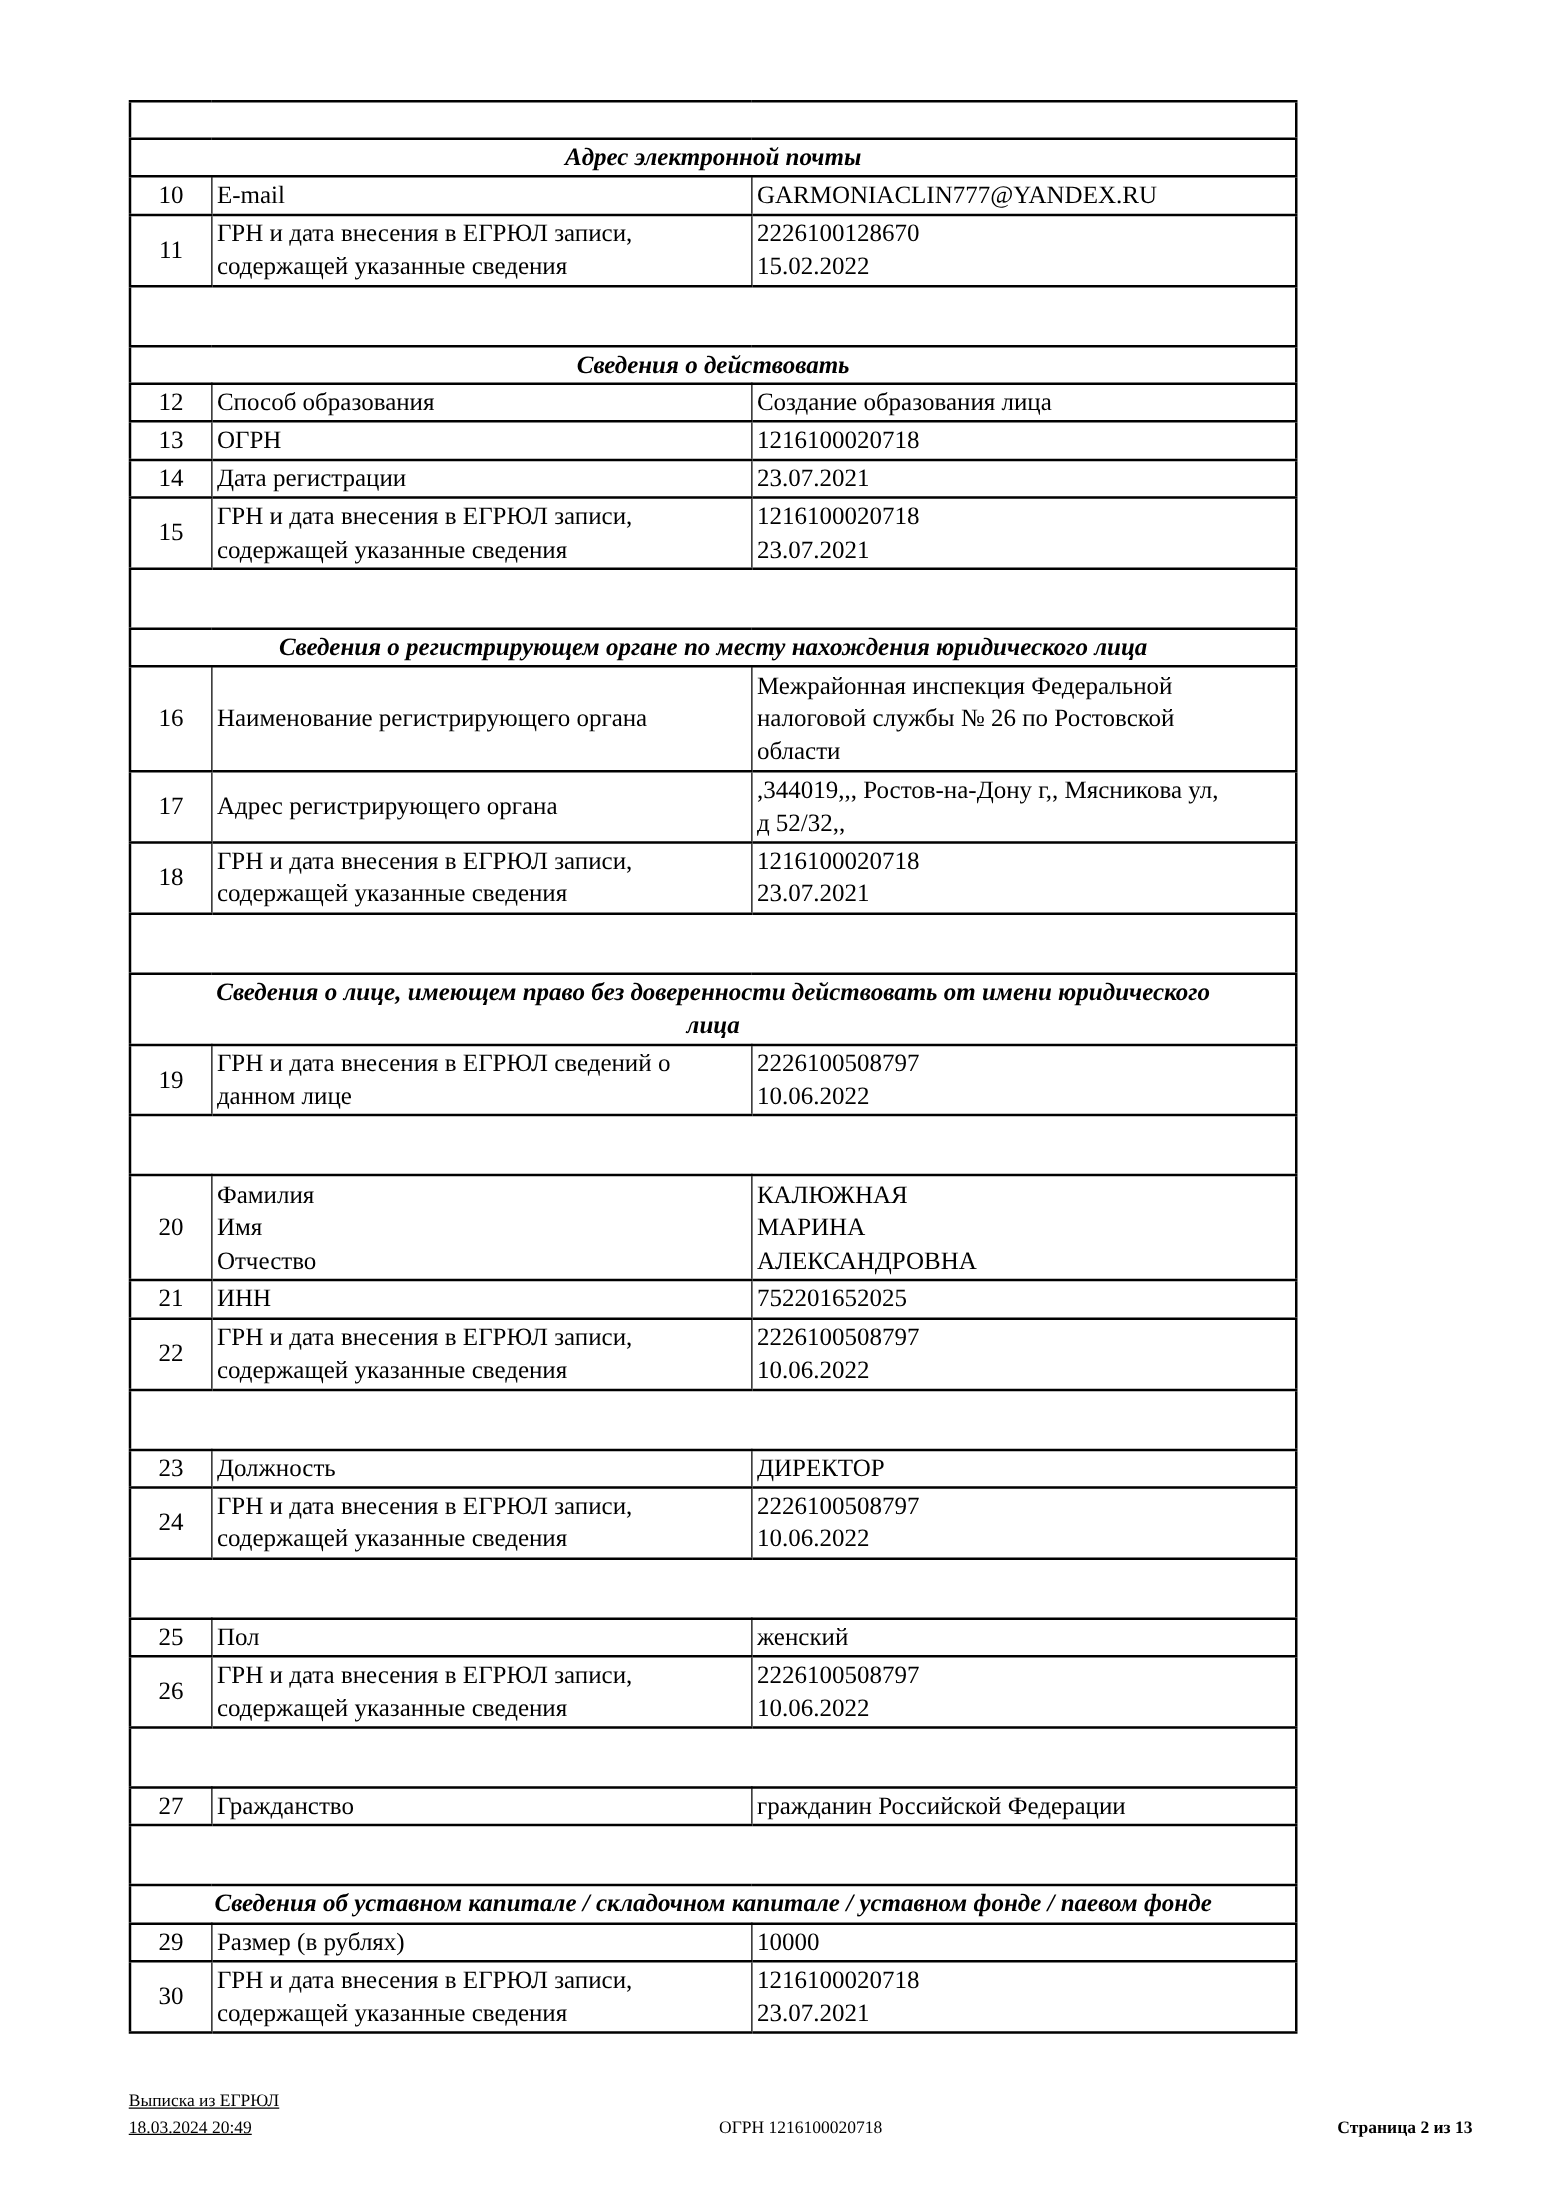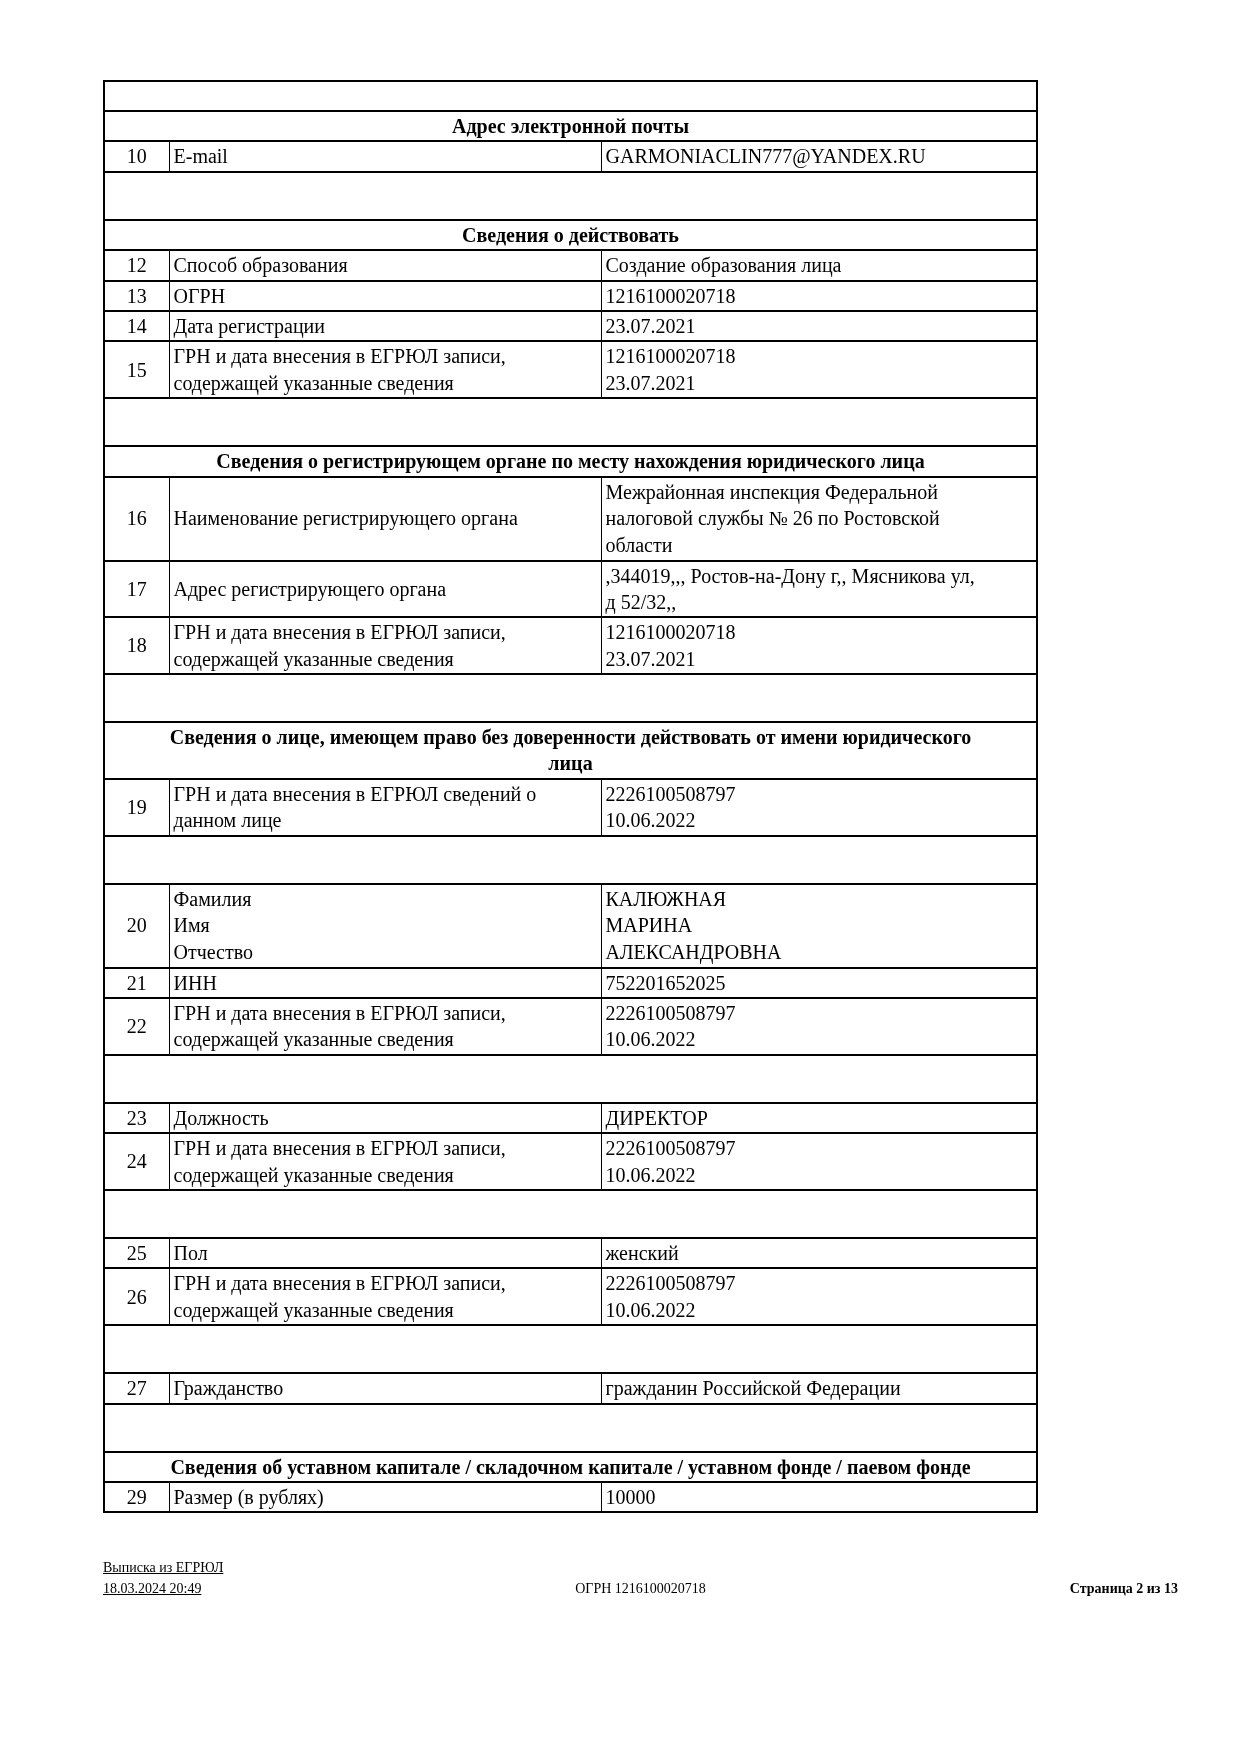--- a/index.html
+++ b/index.html
@@ -26,20 +26,21 @@
     vertical-align: middle;
     padding: 1px 4px;
     overflow: hidden;
   }
   td.num { text-align: center; padding: 1px 0; }
   td.lbl, td.val { white-space: pre-line; }
   td.sec-h {
     font-weight: bold;
     text-align: center;
     white-space: pre-line;
+    font-style: italic;
   }
   tr.h30 { height: 30px; }
   tr.h56 { height: 56px; }
   tr.h58 { height: 48px; }
   tr.h84 { height: 84px; }
   tr.sp30 { height: 30px; }
   tr.sp48 { height: 48px; }
 
   .footer {
     position: relative;
@@ -71,20 +72,27 @@
           <td colspan="3"></td>
         </tr>
 
     <tr class="h30">
           <td colspan="3" class="sec-h">Адрес электронной почты</td>
         </tr>
     <tr class="h30">
       <td class="num">10</td>
       <td class="lbl">E-mail</td>
       <td class="val">GARMONIACLIN777@YANDEX.RU</td>
+    </tr>
+    <tr class="h56">
+      <td class="num">11</td>
+      <td class="lbl">ГРН и дата внесения в ЕГРЮЛ записи,
+содержащей указанные сведения</td>
+      <td class="val">2226100128670
+15.02.2022</td>
     </tr>
 
     <tr class="sp48">
           <td colspan="3"></td>
         </tr>
 
     <tr class="h30">
           <td colspan="3" class="sec-h">Сведения о действовать</td>
         </tr>
     <tr class="h30">
@@ -229,20 +237,27 @@
         </tr>
 
     <tr class="h30">
           <td colspan="3" class="sec-h">Сведения об уставном капитале / складочном капитале / уставном фонде / паевом фонде</td>
         </tr>
     <tr class="h30">
       <td class="num">29</td>
       <td class="lbl">Размер (в рублях)</td>
       <td class="val">10000</td>
     </tr>
+    <tr class="h56">
+      <td class="num">30</td>
+      <td class="lbl">ГРН и дата внесения в ЕГРЮЛ записи,
+содержащей указанные сведения</td>
+      <td class="val">1216100020718
+23.07.2021</td>
+    </tr>
   </tbody>
     </table>
 </div>
 
 <div class="footer">
   <span class="f-left">Выписка из ЕГРЮЛ
 18.03.2024 20:49</span>
   <span class="f-center">ОГРН 1216100020718</span>
   <span class="f-right">Страница 2 из 13</span>
 </div>

